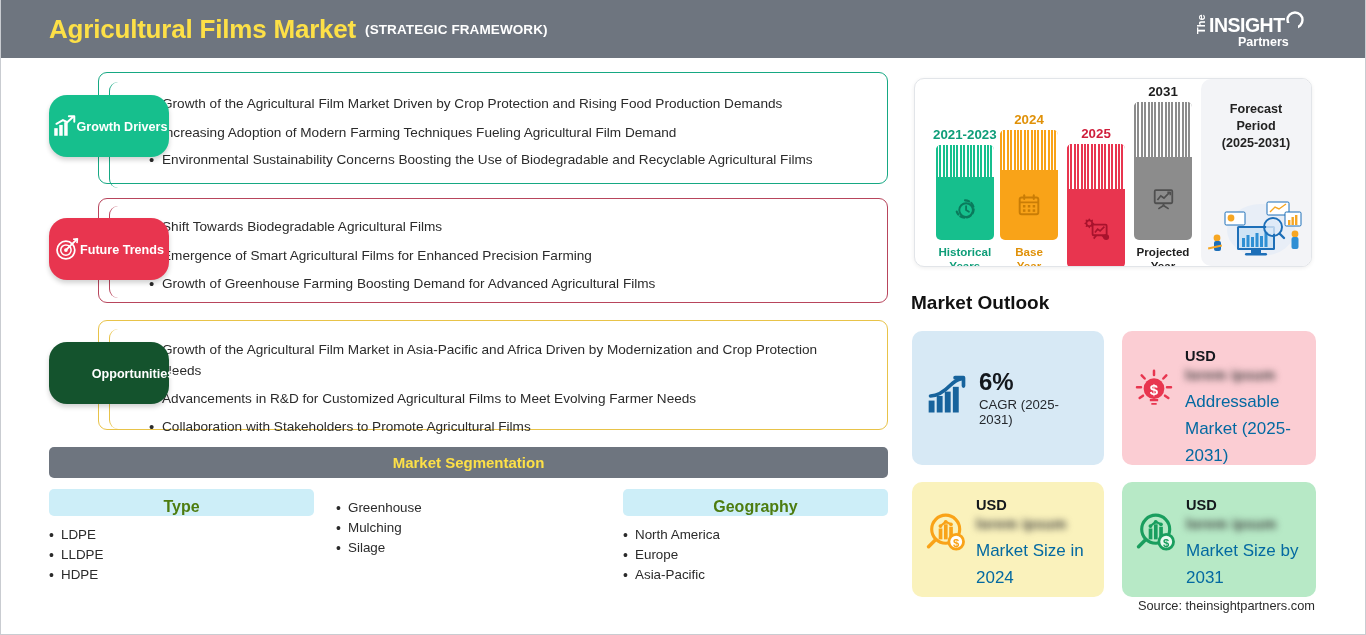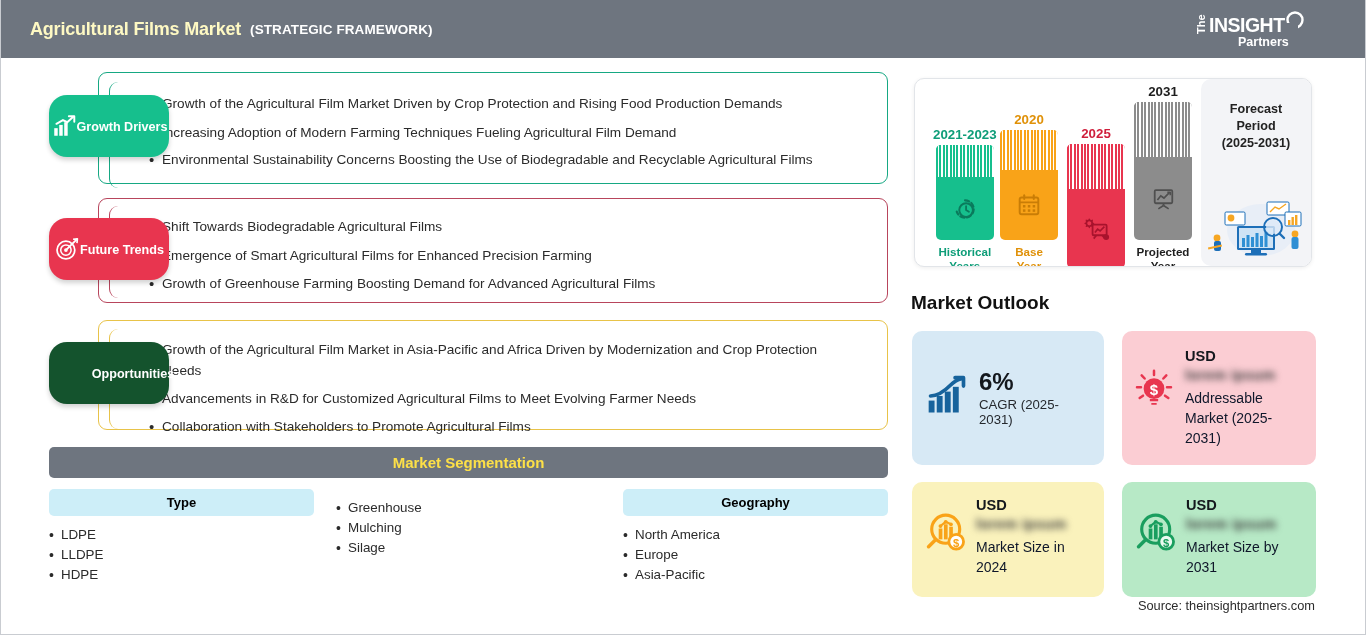--- a/index.html
+++ b/index.html
@@ -19,23 +19,23 @@
   }
 
   
   .header {
     position: absolute; left: 0; top: 0;
     width: 1366px; height: 58px;
     background: #6e757f;
     display: flex; align-items: center;
   }
   .header-title {
-    margin-left: 29px;
-    color: #fef9c3;
-    font-size: 18px; font-weight: bold;
+    margin-left: 48px;
+    color: #fde047;
+    font-size: 26px; font-weight: bold;
     letter-spacing: -0.2px;
     white-space: nowrap;
   }
   .header-sub {
     color: #ffffff;
     font-size: 13.5px; font-weight: bold;
     margin-left: 9px;
     letter-spacing: 0.1px;
     white-space: nowrap;
   }
@@ -103,22 +103,22 @@
     background: #6e757f;
     border-radius: 5px;
     display: flex; align-items: center; justify-content: center;
     color: #fde047; font-size: 15px; font-weight: bold;
   }
   .seg-col { position: absolute; top: 489px; }
   .seg-col-head {
     height: 27px;
     background: #cdeef8;
     border-radius: 5px;
-    display: flex; align-items: center; justify-content: center;
-    color: #000000; font-size: 13px; font-weight: bold;
+    display: flex; align-items: flex-end; justify-content: center;
+    color: #4d7c0f; font-size: 16px; font-weight: bold;
   }
   .seg-list { margin-top: 9px; }
   .seg-item {
     display: flex;
     font-size: 13.4px; color: #2b2b2b;
     line-height: 20px;
   }
   .seg-dot { width: 12px; flex: 0 0 12px; font-size: 14px; }
 
   
@@ -182,21 +182,21 @@
   }
   .ocard-icon { flex: 0 0 auto; }
   .ocard-body { margin-left: 9px; }
   .ocard-usd { font-size: 14.6px; font-weight: bold; color: #14181d; }
   .blurred {
     font-size: 14.5px; font-weight: bold; color: #3a3a3a;
     filter: blur(3.6px);
     margin: 3px 0 5px 0;
     letter-spacing: 0.4px;
   }
-  .ocard-label { font-size: 14px; color: #0f172a; line-height: 20px; }
+  .ocard-label { font-size: 17px; color: #0369a1; line-height: 27px; }
   .cagr-val { font-size: 24px; font-weight: bold; color: #14181d; line-height: 26px; }
   .cagr-label { font-size: 13.2px; color: #25292e; margin-top: 2px; }
   .source {
     position: absolute; right: 50px; top: 598px;
     font-size: 12.8px; color: #2b2b2b;
   }
 </style>
 </head>
 <body>
 
@@ -405,21 +405,21 @@
             <path d="M12 4 a8 8 0 1 1-7.6 10.4" fill="none" stroke="#0a7a5c" stroke-width="2" stroke-linecap="round" stroke-dasharray="4 2.4"></path>
             <circle cx="13" cy="13" r="6.3" fill="none" stroke="#0a7a5c" stroke-width="1.8"></circle>
             <path d="M13 9.4 V13 l2.6 1.6" stroke="#0a7a5c" stroke-width="1.7" fill="none" stroke-linecap="round"></path>
           </svg>
         </div>
       </div>
       <span class="bar-caption" style="color:#0e9d78;">Historical<br>Years</span>
     </div>
 
     <div class="bar-group" style="left:85px; top:33px;">
-      <span class="bar-year" style="color:#e09108;">2020</span>
+      <span class="bar-year" style="color:#e09108;">2024</span>
       <div class="bar-shape" style="height:110px; background:#f9a318;">
         <div class="bar-stripes" style="height:40px; background:repeating-linear-gradient(90deg,#f9a318 0 2px,#ffffff 2px 3.4px);"></div>
         <div class="bar-solid" style="height:70px;">
           <svg width="26" height="26" viewBox="0 0 24 24">
             <rect x="3.4" y="5" width="17.2" height="15.6" rx="1.8" fill="none" stroke="#c97d06" stroke-width="1.8"></rect>
             <line x1="3.4" y1="9.6" x2="20.6" y2="9.6" stroke="#c97d06" stroke-width="1.6"></line>
             <line x1="7.6" y1="3" x2="7.6" y2="6.4" stroke="#c97d06" stroke-width="1.8" stroke-linecap="round"></line>
             <line x1="16.4" y1="3" x2="16.4" y2="6.4" stroke="#c97d06" stroke-width="1.8" stroke-linecap="round"></line>
             <rect x="6.4" y="12" width="2.3" height="2.3" fill="#c97d06"></rect>
             <rect x="10.9" y="12" width="2.3" height="2.3" fill="#c97d06"></rect>

